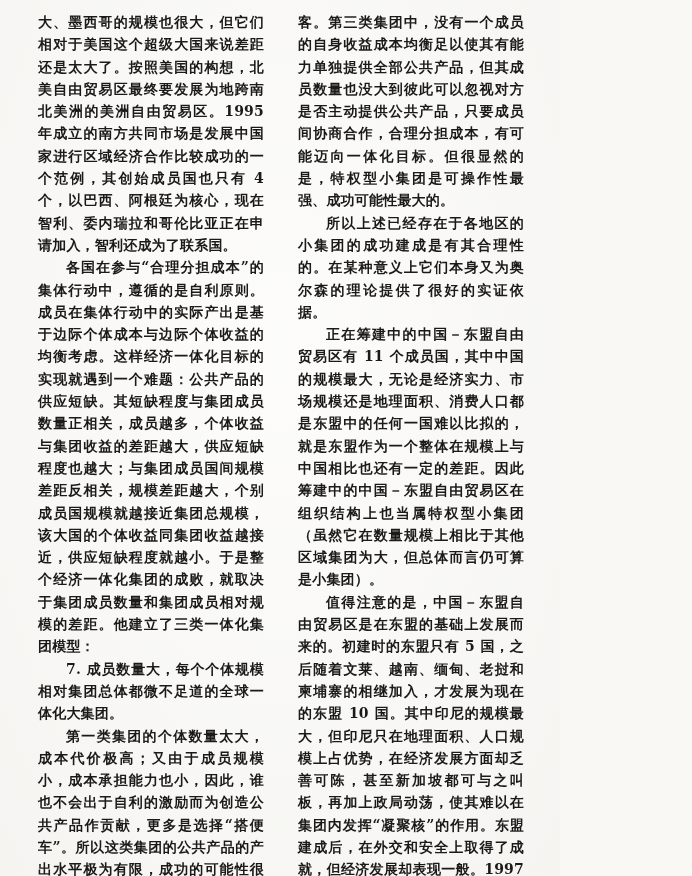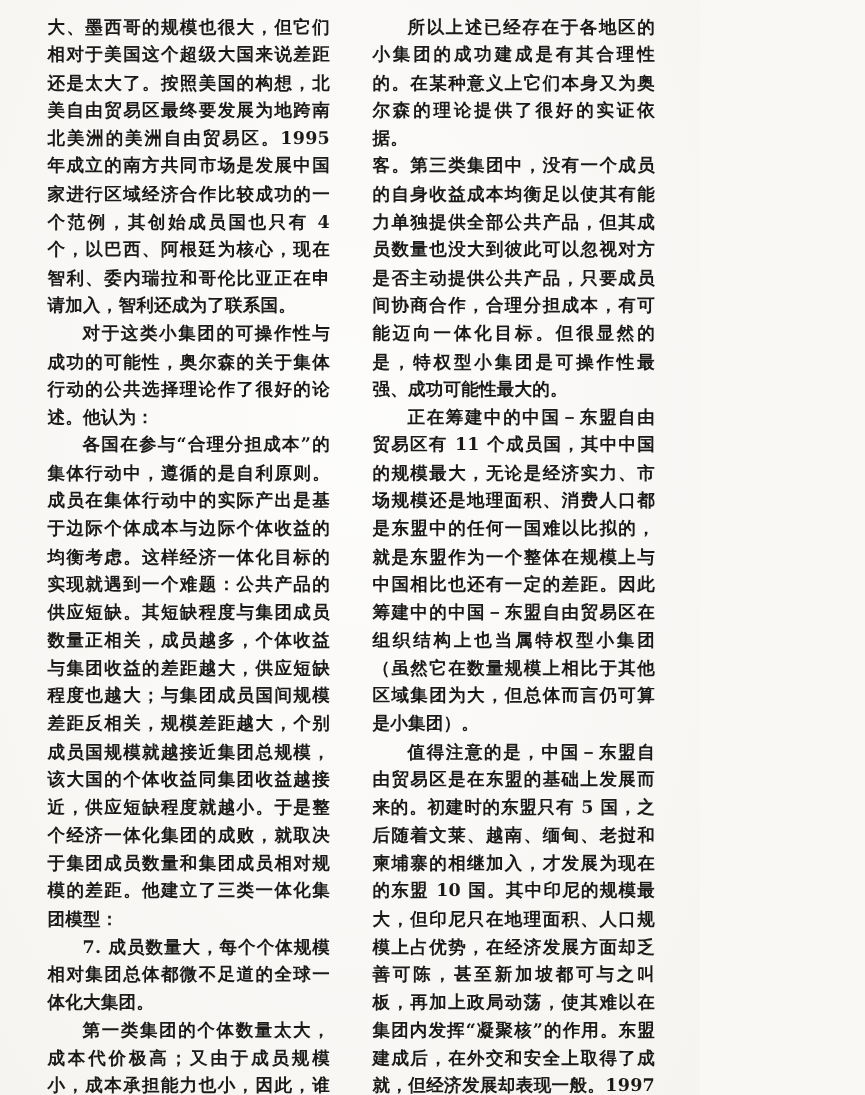--- a/index.html
+++ b/index.html
@@ -42,24 +42,23 @@
   .para.indent {
     text-indent: 2em;
   }
 </style>
 </head>
 <body style="background: rgb(249, 248, 245);">
 
 <div class="page">
   <div class="column" style="color: rgb(28, 26, 25);">
       <p class="para">大、墨西哥的规模也很大，但它们相对于美国这个超级大国来说差距还是太大了。按照美国的构想，北美自由贸易区最终要发展为地跨南北美洲的美洲自由贸易区。1995 年成立的南方共同市场是发展中国家进行区域经济合作比较成功的一个范例，其创始成员国也只有 4 个，以巴西、阿根廷为核心，现在智利、委内瑞拉和哥伦比亚正在申请加入，智利还成为了联系国。</p>
-      <p class="para indent">对于这类小集团的可操作性与成功的可能性，奥尔森的关于集体行动的公共选择理论作了很好的论述。他认为：</p>
       <p class="para indent">各国在参与“合理分担成本”的集体行动中，遵循的是自利原则。成员在集体行动中的实际产出是基于边际个体成本与边际个体收益的均衡考虑。这样经济一体化目标的实现就遇到一个难题：公共产品的供应短缺。其短缺程度与集团成员数量正相关，成员越多，个体收益与集团收益的差距越大，供应短缺程度也越大；与集团成员国间规模差距反相关，规模差距越大，个别成员国规模就越接近集团总规模，该大国的个体收益同集团收益越接近，供应短缺程度就越小。于是整个经济一体化集团的成败，就取决于集团成员数量和集团成员相对规模的差距。他建立了三类一体化集团模型：</p>
       <p class="para indent">7. 成员数量大，每个个体规模相对集团总体都微不足道的全球一体化大集团。</p>
       <p class="para indent">第一类集团的个体数量太大，成本代价极高；又由于成员规模小，成本承担能力也小，因此，谁也不会出于自利的激励而为创造公共产品作贡献，更多是选择“搭便车”。所以这类集团的公共产品的产出水平极为有限，成功的可能性很小。第二类集团的成员少，成本相应也小；又由于成员国间相对规模差距大，至少有个别成员国有实力靠自利的激励便能承担绝大部分成本、单方面提供公共产品，而其余成员充当“搭便车”的乘</p>
     </div>
   <div class="column" style="color: rgb(28, 26, 25);">
+      <p class="para">客。第三类集团中，没有一个成员的自身收益成本均衡足以使其有能力单独提供全部公共产品，但其成员数量也没大到彼此可以忽视对方是否主动提供公共产品，只要成员间协商合作，合理分担成本，有可能迈向一体化目标。但很显然的是，特权型小集团是可操作性最强、成功可能性最大的。</p>
       <p class="para indent">所以上述已经存在于各地区的小集团的成功建成是有其合理性的。在某种意义上它们本身又为奥尔森的理论提供了很好的实证依据。</p>
-      <p class="para">客。第三类集团中，没有一个成员的自身收益成本均衡足以使其有能力单独提供全部公共产品，但其成员数量也没大到彼此可以忽视对方是否主动提供公共产品，只要成员间协商合作，合理分担成本，有可能迈向一体化目标。但很显然的是，特权型小集团是可操作性最强、成功可能性最大的。</p>
       <p class="para indent">正在筹建中的中国－东盟自由贸易区有 11 个成员国，其中中国的规模最大，无论是经济实力、市场规模还是地理面积、消费人口都是东盟中的任何一国难以比拟的，就是东盟作为一个整体在规模上与中国相比也还有一定的差距。因此筹建中的中国－东盟自由贸易区在组织结构上也当属特权型小集团（虽然它在数量规模上相比于其他区域集团为大，但总体而言仍可算是小集团）。</p>
       <p class="para indent">值得注意的是，中国－东盟自由贸易区是在东盟的基础上发展而来的。初建时的东盟只有 5 国，之后随着文莱、越南、缅甸、老挝和柬埔寨的相继加入，才发展为现在的东盟 10 国。其中印尼的规模最大，但印尼只在地理面积、人口规模上占优势，在经济发展方面却乏善可陈，甚至新加坡都可与之叫板，再加上政局动荡，使其难以在集团内发挥“凝聚核”的作用。东盟建成后，在外交和安全上取得了成就，但经济发展却表现一般。1997 年的东南亚金融危机给东盟以沉重的打击，美国“9·11”恐怖袭击事件和公司财务造假的诚信危机再使原本复苏乏力的东盟经济雪上加霜，东盟的脆弱使区域各国认识到必须加强自身的经济调整与区域经济一体化，扩大市场，加强进一步参与国际分工、合作与竞争的能力，并寻求一个更为可靠的“凝聚核”。在东亚金融危机中承诺人民币不贬值，又于 2001 年加入 WTO，经济和贸易总量已跃居为世界第 6 位的中国无疑是个最佳的选择对象。</p>
     </div>
 </div>
 
 </body></html>

